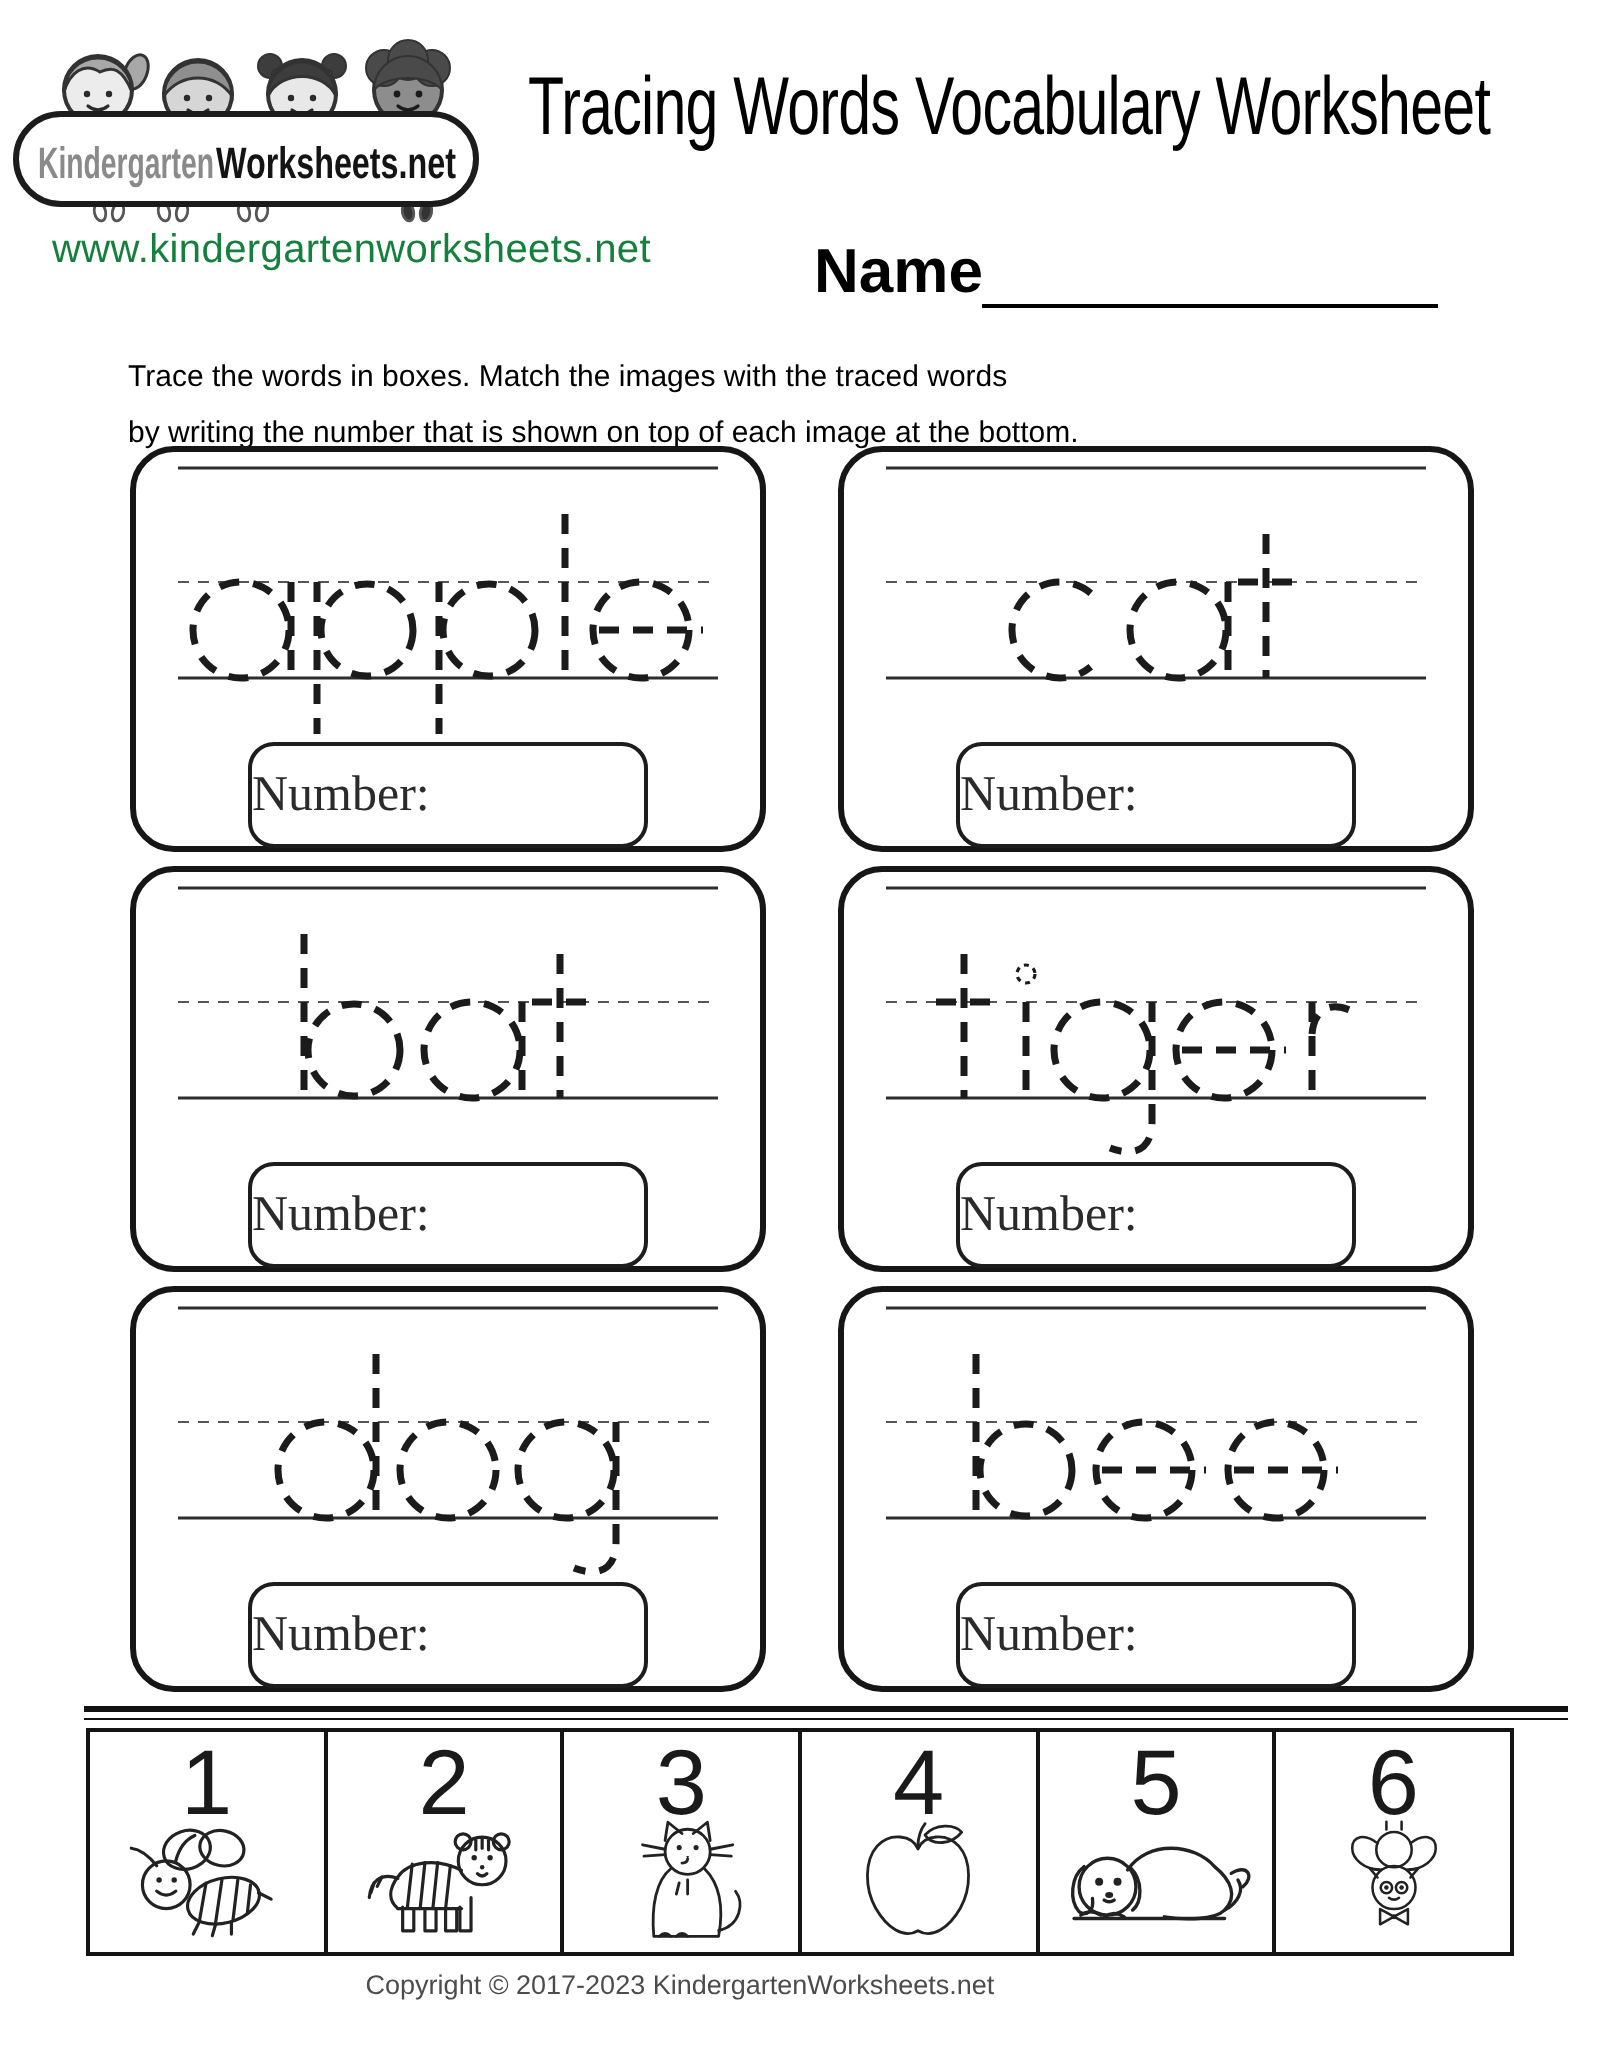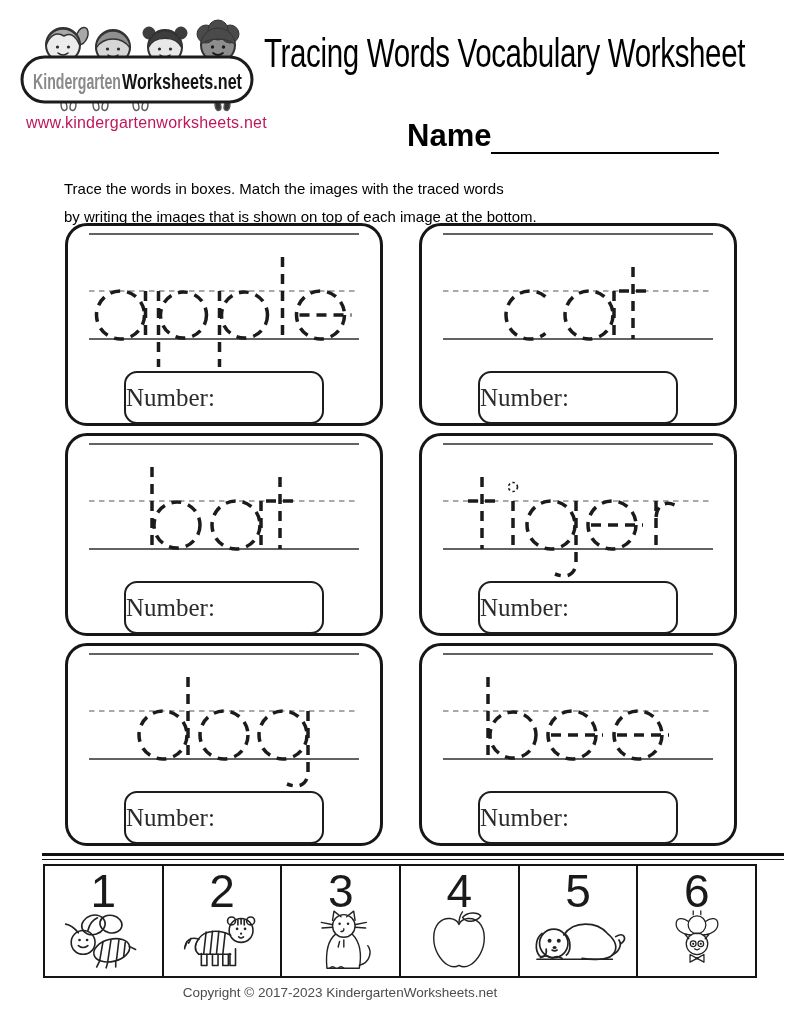--- a/index.html
+++ b/index.html
@@ -1,21 +1,21 @@
 <!DOCTYPE html>
 <html><head>
 <meta charset="utf-8">
 <style>
   html,body{margin:0;padding:0;background:#fff;}
   .page{position:relative;width:800px;height:1035px;background:#fff;overflow:hidden;
         font-family:"Liberation Sans",sans-serif;color:#111;}
 
   
-  .logo{position:absolute;left:18px;top:6px;width:240px;height:112px;}
-  .website{position:absolute;left:26px;top:114px;font-size:16px;color:#be185d;letter-spacing:.2px;}
+  .logo{position:absolute;left:4px;top:6px;width:240px;height:112px;}
+  .website{position:absolute;left:26px;top:114px;font-size:20px;color:#15803d;letter-spacing:.2px;}
   .title{position:absolute;left:264px;top:30px;margin:0;font-size:41px;font-weight:400;color:#000;
          white-space:nowrap;transform:scaleX(.72);transform-origin:left top;letter-spacing:-.5px;}
   .name-row{position:absolute;left:407px;top:118px;display:flex;align-items:flex-end;}
   .name-label{font-size:31px;color:#000;font-weight:bold;}
   .name-line{display:inline-block;width:228px;height:32px;border-bottom:2.2px solid #000;}
 
   .instructions{position:absolute;left:64px;top:175px;margin:0;font-size:15px;line-height:28px;color:#000;}
 
   
   #tracing-grid{position:absolute;left:65px;top:223px;width:672px;height:626px;}
@@ -118,21 +118,21 @@
 
   <h1 class="title">Tracing Words Vocabulary Worksheet</h1>
 
   <div class="name-row">
     <span class="name-label">Name</span>
     <span class="name-line"></span>
   </div>
 
   <p class="instructions">
     <span>Trace the words in boxes. Match the images with the traced words</span><br>
-    <span>by writing the images that is shown on top of each image at the bottom.</span>
+    <span>by writing the number that is shown on top of each image at the bottom.</span>
   </p>
 
   <div id="tracing-grid">
   <div class="tbox" style="left: 0px; top: 0px;">
     <svg class="tbox-svg" width="312" height="197">
           <line x1="21" y1="8" x2="291" y2="8" class="gl"></line>
           <line x1="21" y1="65" x2="291" y2="65" class="gl mid"></line>
           <line x1="21" y1="113" x2="291" y2="113" class="gl"></line>
           <g transform="translate(28.5,113)" class="trace">
             <circle cx="24" cy="-24" r="24"></circle>

